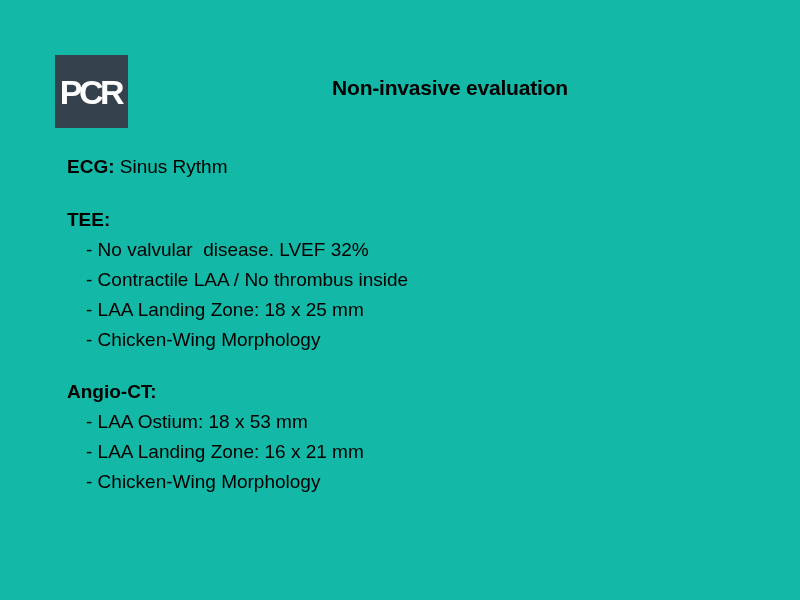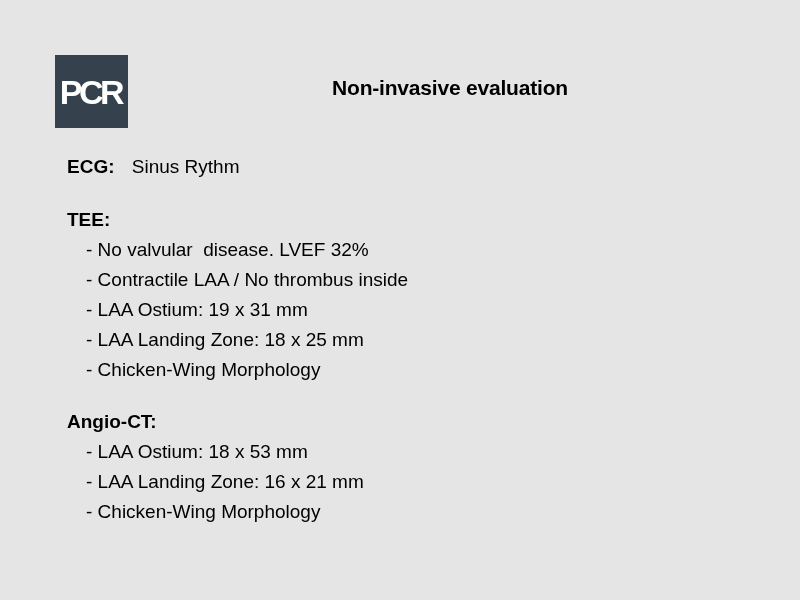--- a/index.html
+++ b/index.html
@@ -14,21 +14,21 @@
     font-family: "Liberation Sans", sans-serif;
     color: #000000;
     overflow: hidden;
     position: relative;
   }
 
   .slide {
     position: relative;
     width: 800px;
     height: 600px;
-    background: #e5e5e5;
+    background: #14b8a6;
   }
 
   
   .logo {
     position: absolute;
     left: 55px;
     top: 55px;
     width: 73px;
     height: 73px;
     background: #36414e;
@@ -80,21 +80,20 @@
 
   .line.heading {
     font-weight: bold;
   }
 
   .line .head-label {
     font-weight: bold;
   }
   .line .head-value {
     font-weight: normal;
-    margin-left: 12px;
   }
 
   .line.bullet {
     padding-left: 19px;
   }
   .gap-md { height: 22px; }
   .gap-lg { height: 23px; }
 </style>
 </head>
 <body>
@@ -109,21 +108,20 @@
 
   <div class="body-area">
 
     <div class="line heading"><span class="head-label">ECG:</span><span class="head-value"> <span>Sinus Rythm</span></span></div>
 
     <div class="gap-lg"></div>
 
     <div class="line heading">TEE:</div>
     <div class="line bullet">- No valvular  disease. LVEF 32%</div>
     <div class="line bullet">- Contractile LAA / No thrombus inside</div>
-    <div class="line bullet">- LAA Ostium: 19 x 31 mm</div>
     <div class="line bullet">- LAA Landing Zone: 18 x 25 mm</div>
     <div class="line bullet">- Chicken-Wing Morphology</div>
 
     <div class="gap-md"></div>
 
     <div class="line heading">Angio-CT:</div>
     <div class="line bullet">- LAA Ostium: 18 x 53 mm</div>
     <div class="line bullet">- LAA Landing Zone: 16 x 21 mm</div>
     <div class="line bullet">- Chicken-Wing Morphology</div>
 

